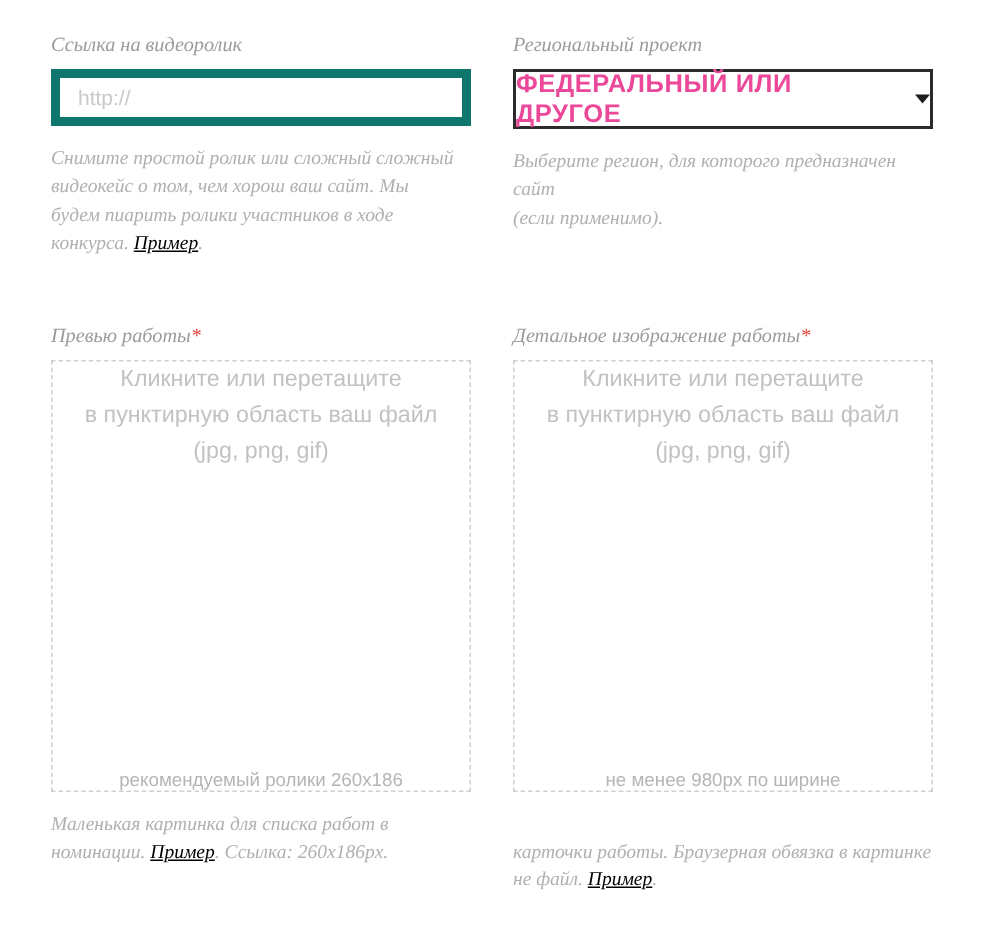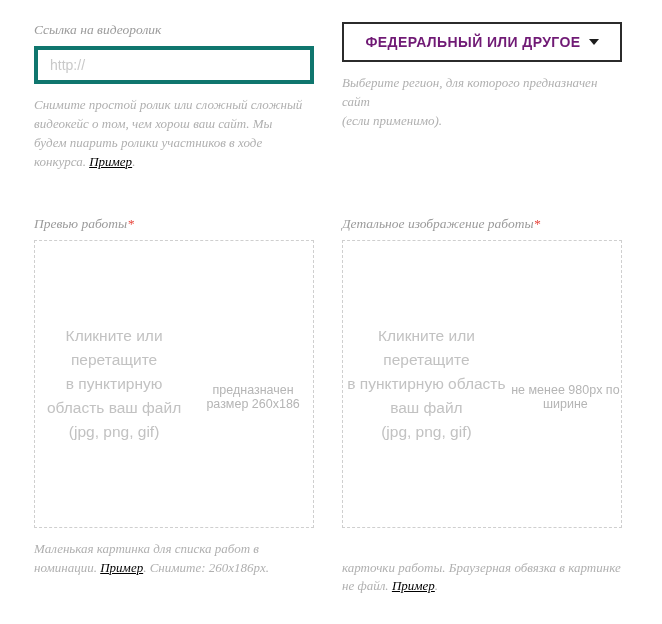--- a/index.html
+++ b/index.html
@@ -38,21 +38,21 @@
     line-height: 1.2;
   }
   .req {
     color: #e8453c;
     font-style: italic;
   }
   .text-input {
     box-sizing: border-box;
     width: 100%;
     height: 38px;
-    border: 4px solid #0f766e;
+    border: 6px solid #0f766e;
     background: #fff;
     padding: 0 12px;
     font-family: "Liberation Sans", sans-serif;
     font-size: 14px;
     color: #333;
     outline: none;
   }
   .text-input::placeholder {
     color: #c9c9c9;
   }
@@ -64,23 +64,23 @@
     background: #fff;
     display: flex;
     align-items: center;
     justify-content: center;
     gap: 8px;
     cursor: pointer;
   }
   .select-label {
     font-family: "Liberation Sans", sans-serif;
     font-weight: bold;
-    font-size: 14px;
+    font-size: 17px;
     letter-spacing: 0.4px;
-    color: #701a75;
+    color: #ec4899;
     text-transform: uppercase;
   }
   .caret {
     width: 0;
     height: 0;
     border-left: 5px solid transparent;
     border-right: 5px solid transparent;
     border-top: 6px solid #1d1d1d;
     display: inline-block;
   }
@@ -101,21 +101,21 @@
   .spacer-large {
     height: 44px;
   }
   .dropzone {
     box-sizing: border-box;
     width: 100%;
     height: 288px;
     border: 1px dashed #cfcfcf;
     background: #fff;
     display: flex;
-    flex-direction: row;
+    flex-direction: column;
     align-items: center;
     justify-content: space-between;
     cursor: pointer;
     position: relative;
   }
   .dz-main {
     font-family: "Liberation Sans", sans-serif;
     font-size: 15.5px;
     color: #c2c2c2;
     text-align: center;
@@ -145,20 +145,21 @@
       <div class="hint">
         <span>Снимите простой ролик или сложный сложный</span><br>
         <span>видеокейс о том, чем хорош ваш сайт. Мы</span><br>
         <span>будем пиарить ролики участников в ходе</span><br>
         <span>конкурса.</span>
         <span class="link">Пример</span><span>.</span>
       </div>
     </div>
 
     <div class="col">
+      <div class="field-label">Региональный проект</div>
       <div class="select-box">
         <span class="select-label">ФЕДЕРАЛЬНЫЙ ИЛИ ДРУГОЕ</span>
         <span class="caret"></span>
       </div>
       <div class="hint">
         <span>Выберите регион, для которого предназначен сайт</span><br>
         <span>(если применимо).</span>
       </div>
     </div>
 
@@ -171,26 +172,26 @@
     <div class="col">
       <div class="field-label">
         <span>Превью работы</span><span class="req">*</span>
       </div>
       <div class="dropzone">
         <div class="dz-main">
           <span>Кликните или перетащите</span><br>
           <span>в пунктирную область ваш файл</span><br>
           <span>(jpg, png, gif)</span>
         </div>
-        <div class="dz-sub">предназначен размер 260x186</div>
+        <div class="dz-sub">рекомендуемый ролики 260x186</div>
       </div>
       <div class="hint">
         <span>Маленькая картинка для списка работ в</span><br>
         <span>номинации.</span>
-        <span class="link">Пример</span><span>. Снимите: 260x186px.</span>
+        <span class="link">Пример</span><span>. Ссылка: 260x186px.</span>
       </div>
     </div>
 
     <div class="col">
       <div class="field-label">
         <span>Детальное изображение работы</span><span class="req">*</span>
       </div>
       <div class="dropzone">
         <div class="dz-main">
           <span>Кликните или перетащите</span><br>

